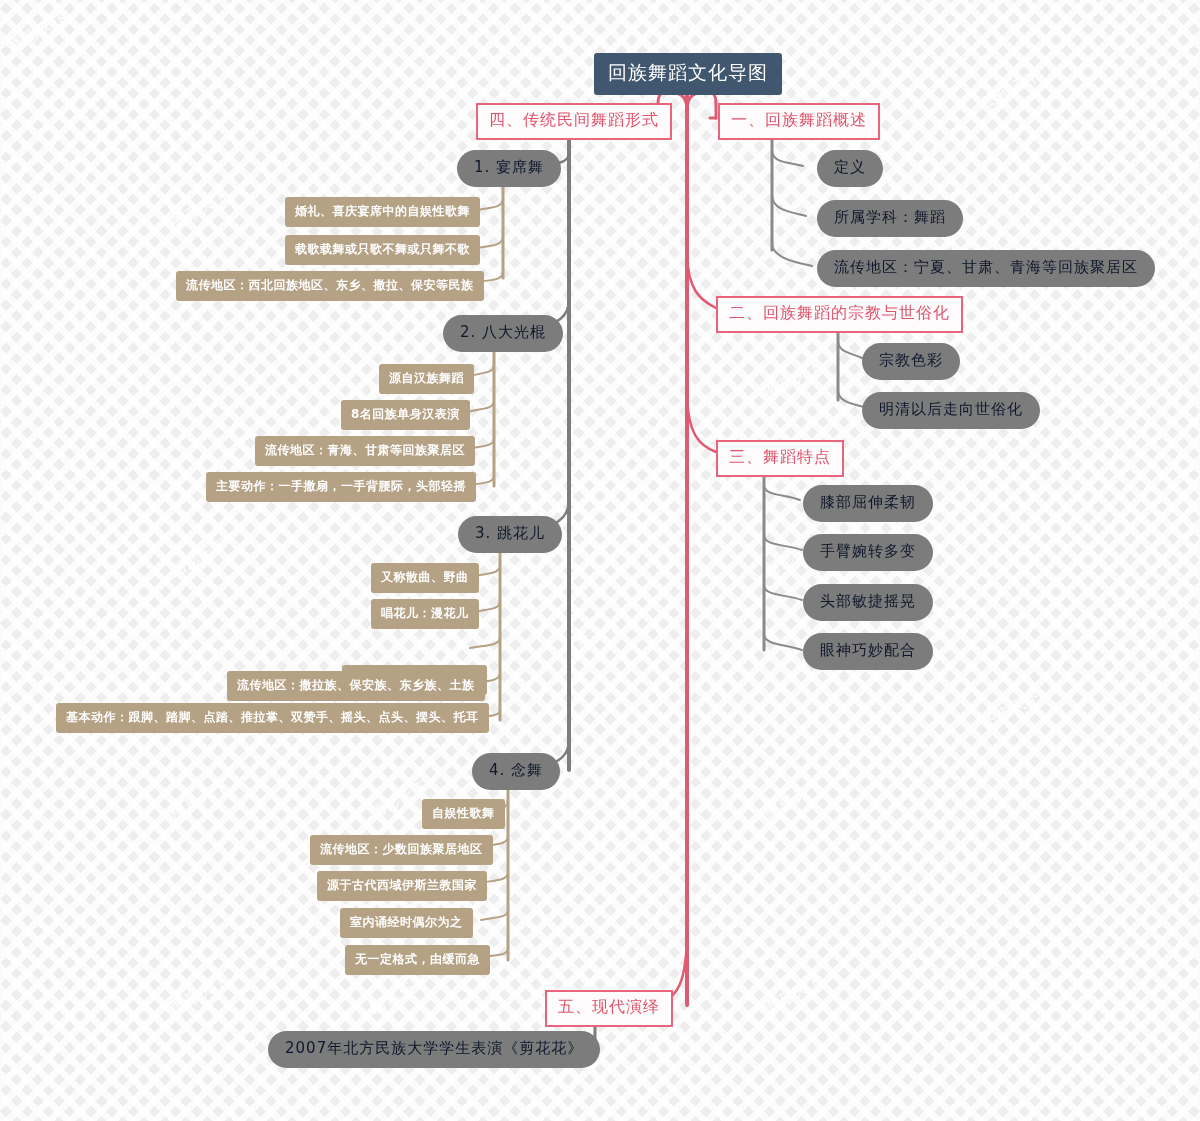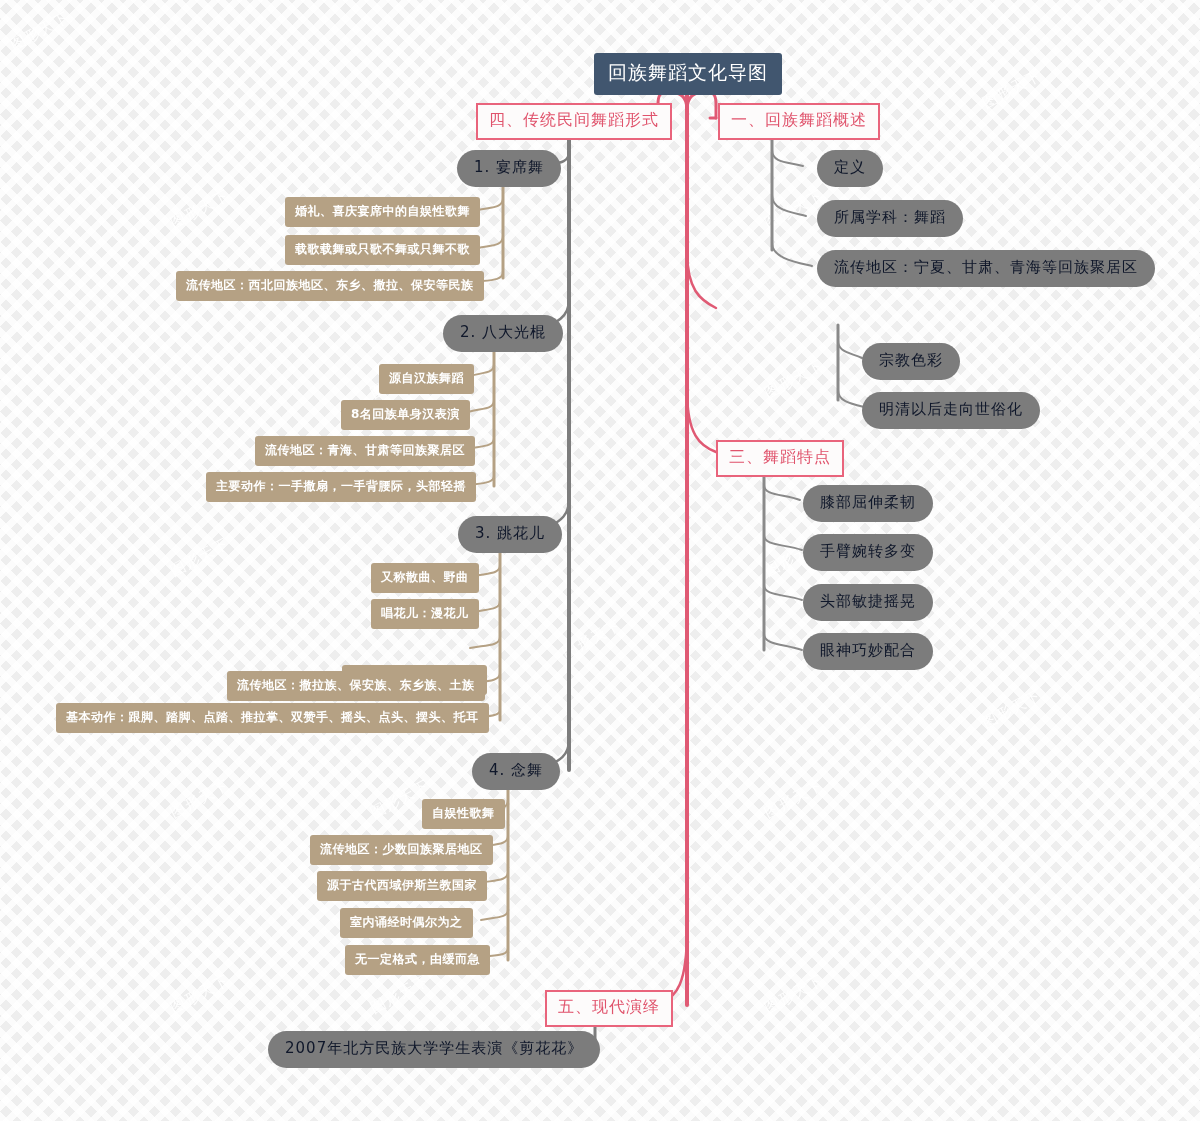--- a/index.html
+++ b/index.html
@@ -169,20 +169,21 @@
     </g>
   </svg>
 
   <div class="node n-root" style="left:594px; top:53px;">回族舞蹈文化导图</div>
 
   <div class="node n-sec" style="left:718px; top:103px;">一、回族舞蹈概述</div>
   <div class="node n-gray" style="left:817px; top:150px;">定义</div>
   <div class="node n-gray" style="left:817px; top:200px;">所属学科：舞蹈</div>
   <div class="node n-gray" style="left:817px; top:250px;">流传地区：宁夏、甘肃、青海等回族聚居区</div>
 
+  <div class="node n-sec" style="left:716px; top:296px;">二、回族舞蹈的宗教与世俗化</div>
   <div class="node n-gray" style="left:862px; top:343px;">宗教色彩</div>
   <div class="node n-gray" style="left:862px; top:392px;">明清以后走向世俗化</div>
 
   <div class="node n-sec" style="left:716px; top:440px;">三、舞蹈特点</div>
   <div class="node n-gray" style="left:803px; top:485px;">膝部屈伸柔韧</div>
   <div class="node n-gray" style="left:803px; top:534px;">手臂婉转多变</div>
   <div class="node n-gray" style="left:803px; top:584px;">头部敏捷摇晃</div>
   <div class="node n-gray" style="left:803px; top:633px;">眼神巧妙配合</div>
 
   <div class="node n-sec" style="left:476px; top:103px;">四、传统民间舞蹈形式</div>

